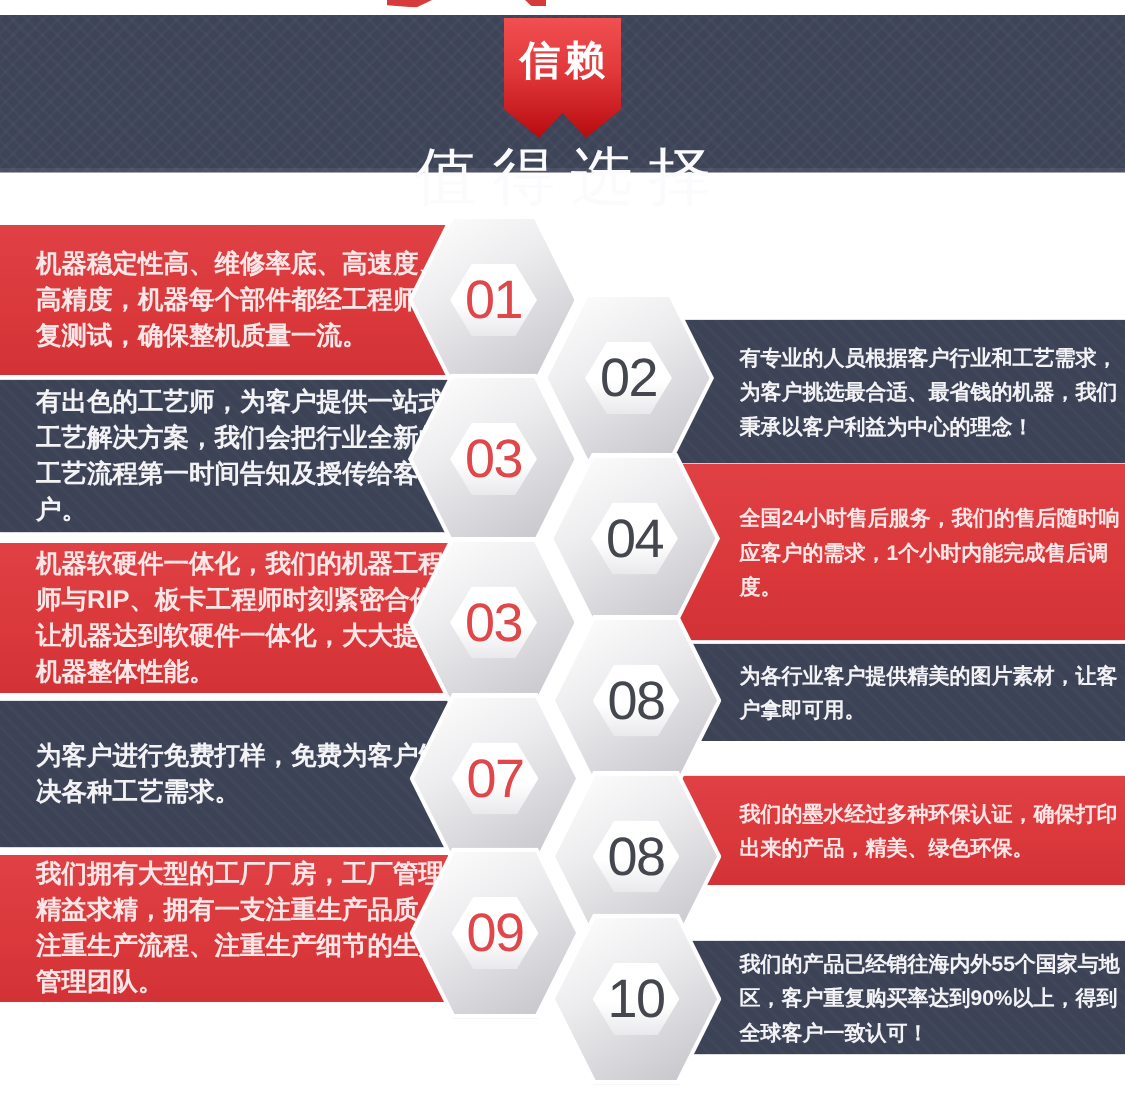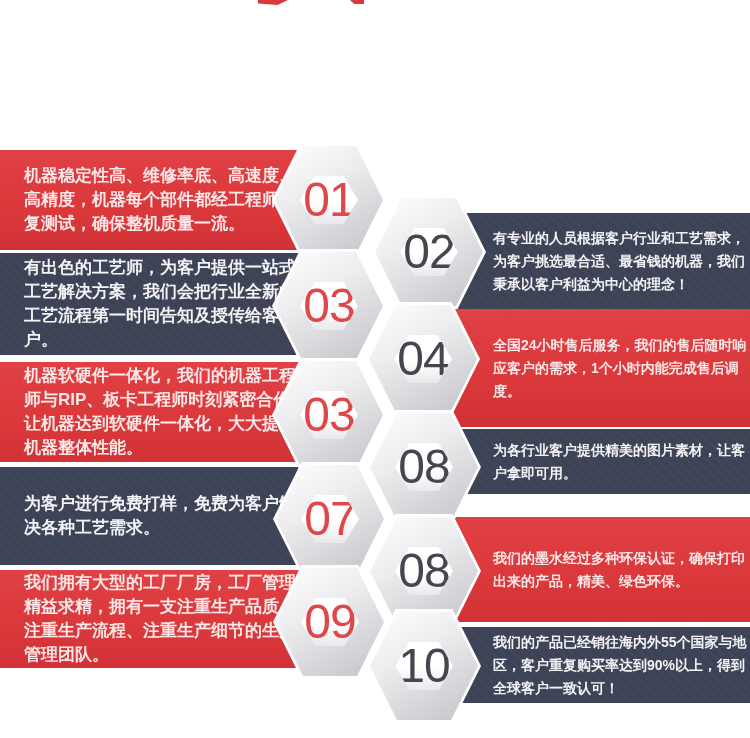--- a/index.html
+++ b/index.html
@@ -63,48 +63,54 @@
     clip-path:polygon(25% 0,75% 0,100% 50%,75% 100%,25% 100%,0 50%);
     background:linear-gradient(150deg,#ffffff 0%,#ededef 38%,#d6d6da 72%,#c2c2c7 100%);
   }
   .hexinner{
     position:absolute;left:50%;top:50%;width:58px;height:48px;
     transform:translate(-50%,-50%);
     clip-path:polygon(25% 0,75% 0,100% 50%,75% 100%,25% 100%,0 50%);
     background:linear-gradient(180deg,#ffffff 55%,#e9e9ec 100%);
     display:flex;align-items:center;justify-content:center;
   }
-  .hexnum{font-size:48px;line-height:48px;letter-spacing:-1px;font-weight:normal;}
+  .hexnum{font-size:36px;line-height:48px;letter-spacing:-1px;font-weight:normal;}
   .hexnum.num-red{color:#e0474a;}
   .hexnum.num-dark{color:#45474e;}
 </style>
 </head>
 <body>
 
 <div class="stage">
   <span class="rib-frag f1"></span>
   <span class="rib-frag f2"></span>
 
+  <div class="header-banner">
+    <h1 class="page-title">值得选择</h1>
+  </div>
 
+  <div class="trust-ribbon">
+    <span class="rb-label">信赖</span>
+  </div>
 
   <div id="rows">
       <div class="banner left red" style="top: 150px; height: 100px;">
         <p class="txt">机器稳定性高、维修率底、高速度、高精度，机器每个部件都经工程师反复测试，确保整机质量一流。</p>
       </div>
       <div class="hexwrap" style="left: 272px; top: 143px;">
         <div class="hexbody">
           <div class="hexinner">
             <span class="hexnum num-red">01</span>
           </div>
         </div>
       </div>
       <div class="banner right navy" style="top: 213px; height: 96px;">
         <p class="txt">有专业的人员根据客户行业和工艺需求，为客户挑选最合适、最省钱的机器，我们秉承以客户利益为中心的理念！</p>
       </div>
-      <div class="hexwrap" style="left: 372px; top: 195px;">
+      <div class="hexwrap" style="left: 362px; top: 195px;">
         <div class="hexbody">
           <div class="hexinner">
             <span class="hexnum num-dark">02</span>
           </div>
         </div>
       </div>
       <div class="banner left navy" style="top: 253px; height: 102px;">
         <p class="txt">有出色的工艺师，为客户提供一站式工艺解决方案，我们会把行业全新的工艺流程第一时间告知及授传给客户。</p>
       </div>
       <div class="hexwrap" style="left: 272px; top: 249px;">
@@ -147,21 +153,21 @@
       <div class="banner left navy" style="top: 467px; height: 98px;">
         <p class="txt">为客户进行免费打样，免费为客户解决各种工艺需求。</p>
       </div>
       <div class="hexwrap" style="left: 273px; top: 462px;">
         <div class="hexbody">
           <div class="hexinner">
             <span class="hexnum num-red">07</span>
           </div>
         </div>
       </div>
-      <div class="banner right red" style="top: 517px; height: 105px;">
+      <div class="banner right red" style="top: 517px; height: 73px;">
         <p class="txt">我们的墨水经过多种环保认证，确保打印出来的产品，精美、绿色环保。</p>
       </div>
       <div class="hexwrap" style="left: 367px; top: 514px;">
         <div class="hexbody">
           <div class="hexinner">
             <span class="hexnum num-dark">08</span>
           </div>
         </div>
       </div>
       <div class="banner left red" style="top: 570px; height: 98px;">

